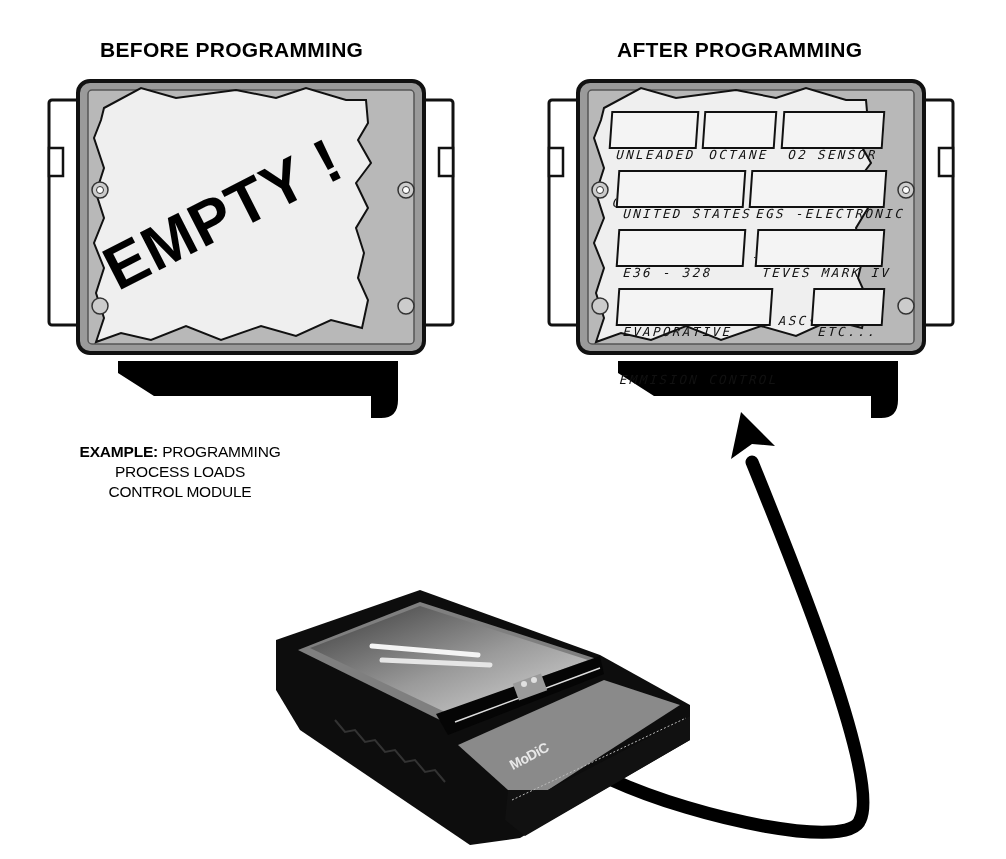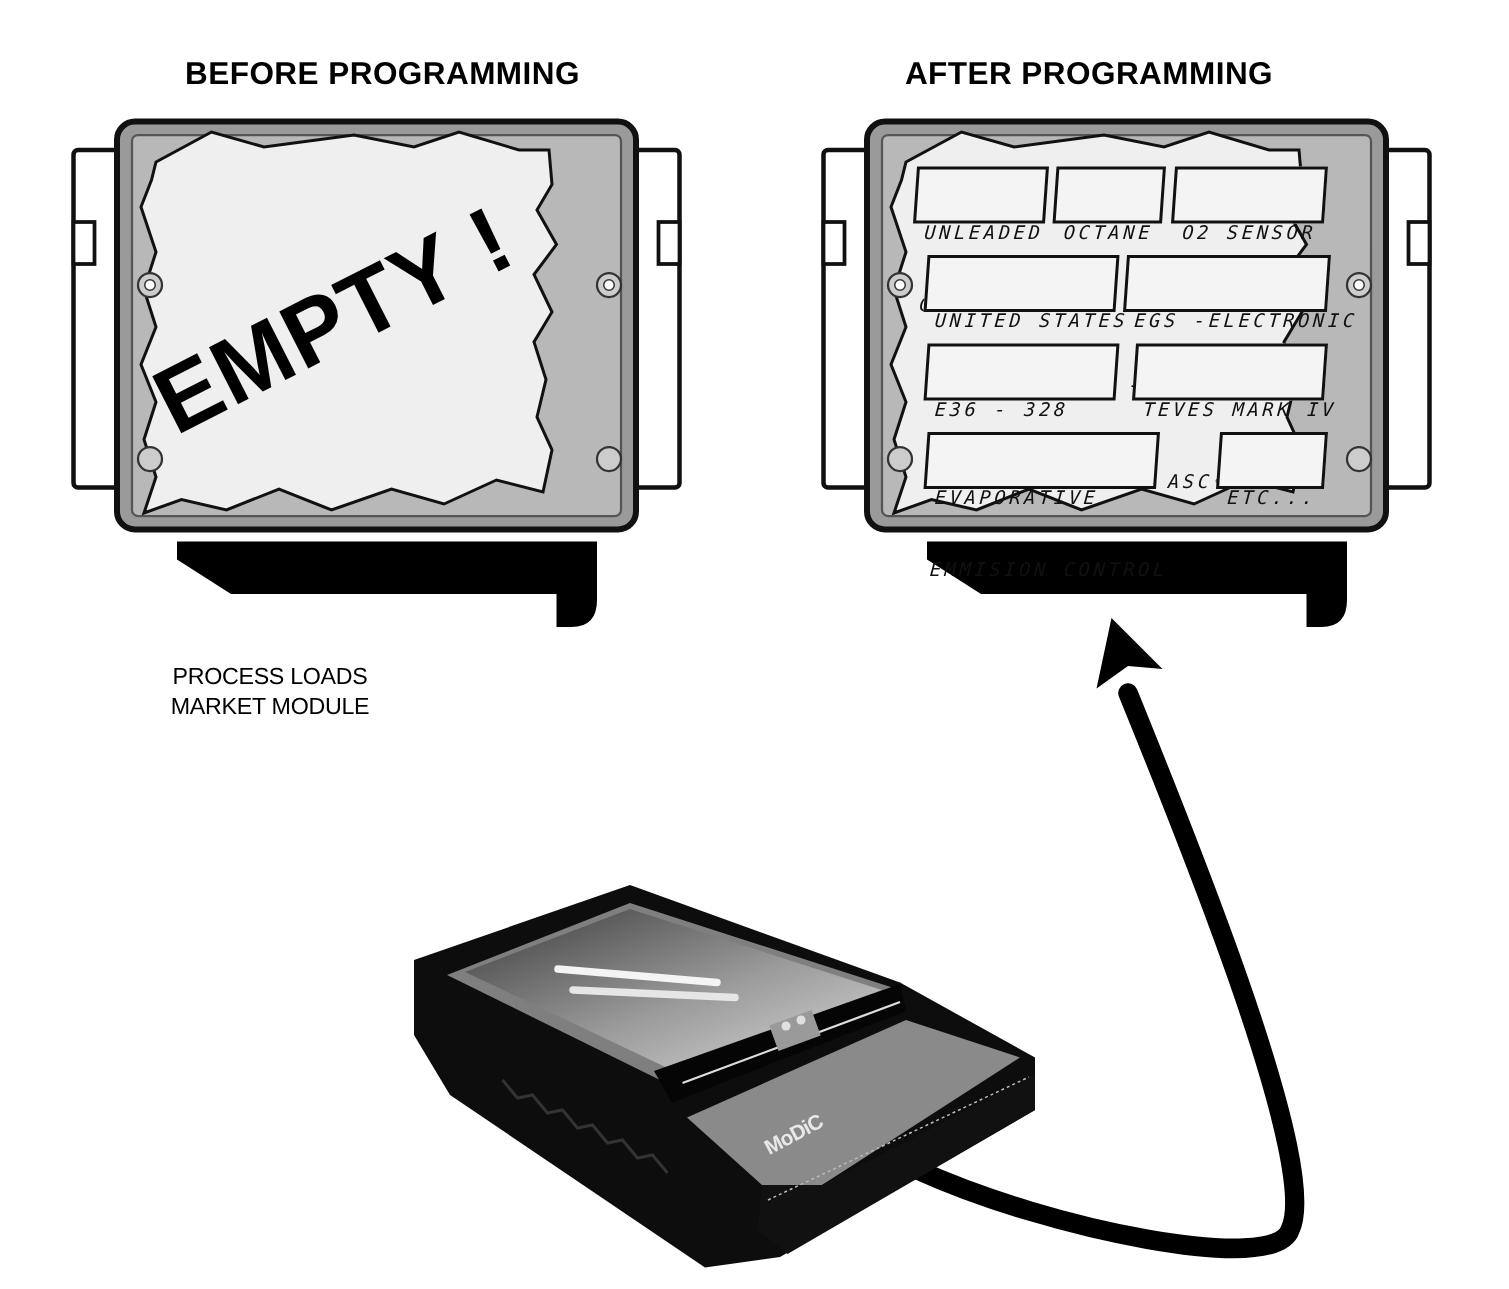--- a/index.html
+++ b/index.html
@@ -1,21 +1,21 @@
 <!DOCTYPE html>
 <html><head>
   <meta charset="utf-8">
   <style>
     html, body { margin: 0; padding: 0; background: #ffffff; }
     body { width: 1006px; height: 859px; position: relative; overflow: hidden;
            font-family: "Liberation Sans", sans-serif; color: #000; }
     .title { position: absolute; top: 38px; font-weight: bold; font-size: 21px;
-             letter-spacing: 0.3px; text-align: center; white-space: nowrap; }
+             letter-spacing: 0.3px; text-align: left; white-space: nowrap; }
     #title-before { left: 100px; width: 310px; }
-    #title-after { left: 576px; width: 300px; }
+    #title-after { left: 617px; width: 300px; }
     .module { position: absolute; top: 78px; width: 410px; height: 345px; }
     #module-before { left: 46px; }
     #module-after { left: 546px; }
     .module svg { position: absolute; left: 0; top: 0; }
     .label-box { position: absolute; border: 2px solid #111; background: #f4f4f4;
                  font-family: "DejaVu Sans Mono", monospace; font-size: 12.5px;
                  font-style: italic; letter-spacing: 2.4px; line-height: 16px;
                  padding: 2px 4px 2px 6px; box-sizing: border-box; white-space: pre;
                  transform: skewX(-4deg); color: #111; }
     .label-box span { display: block; }
@@ -111,22 +111,23 @@
     <span>EVAPORATIVE</span>
     <span>EMMISION CONTROL</span>
   </div>
   <div class="label-box" style="left:266px; top:210px; width:72px; height:38px;">
     <span>ETC...</span>
     <span></span>
   </div>
 </div>
 
 <div id="caption">
+  <div><b>EXAMPLE:</b> <span>PROGRAMMING</span></div>
   <div>PROCESS LOADS</div>
-  <div>MARKET MODULE</div>
+  <div>CONTROL MODULE</div>
 </div>
 
 <svg id="scene" width="1006" height="859" viewBox="0 0 1006 859" style="pointer-events:none;">
 
   <path d="M 612 780 C 700 820, 850 850, 860 820 C 880 780, 800 580, 752 462" fill="none" stroke="#000" stroke-width="13" stroke-linecap="round"></path>
   <polygon points="741,412 775,446 752,444 731,459" fill="#000"></polygon>
 
   <g>
     <polygon points="276,640 420,590 600,655 690,705 690,740 520,838 470,845 300,730 276,690" fill="#0d0d0d"></polygon>
 

